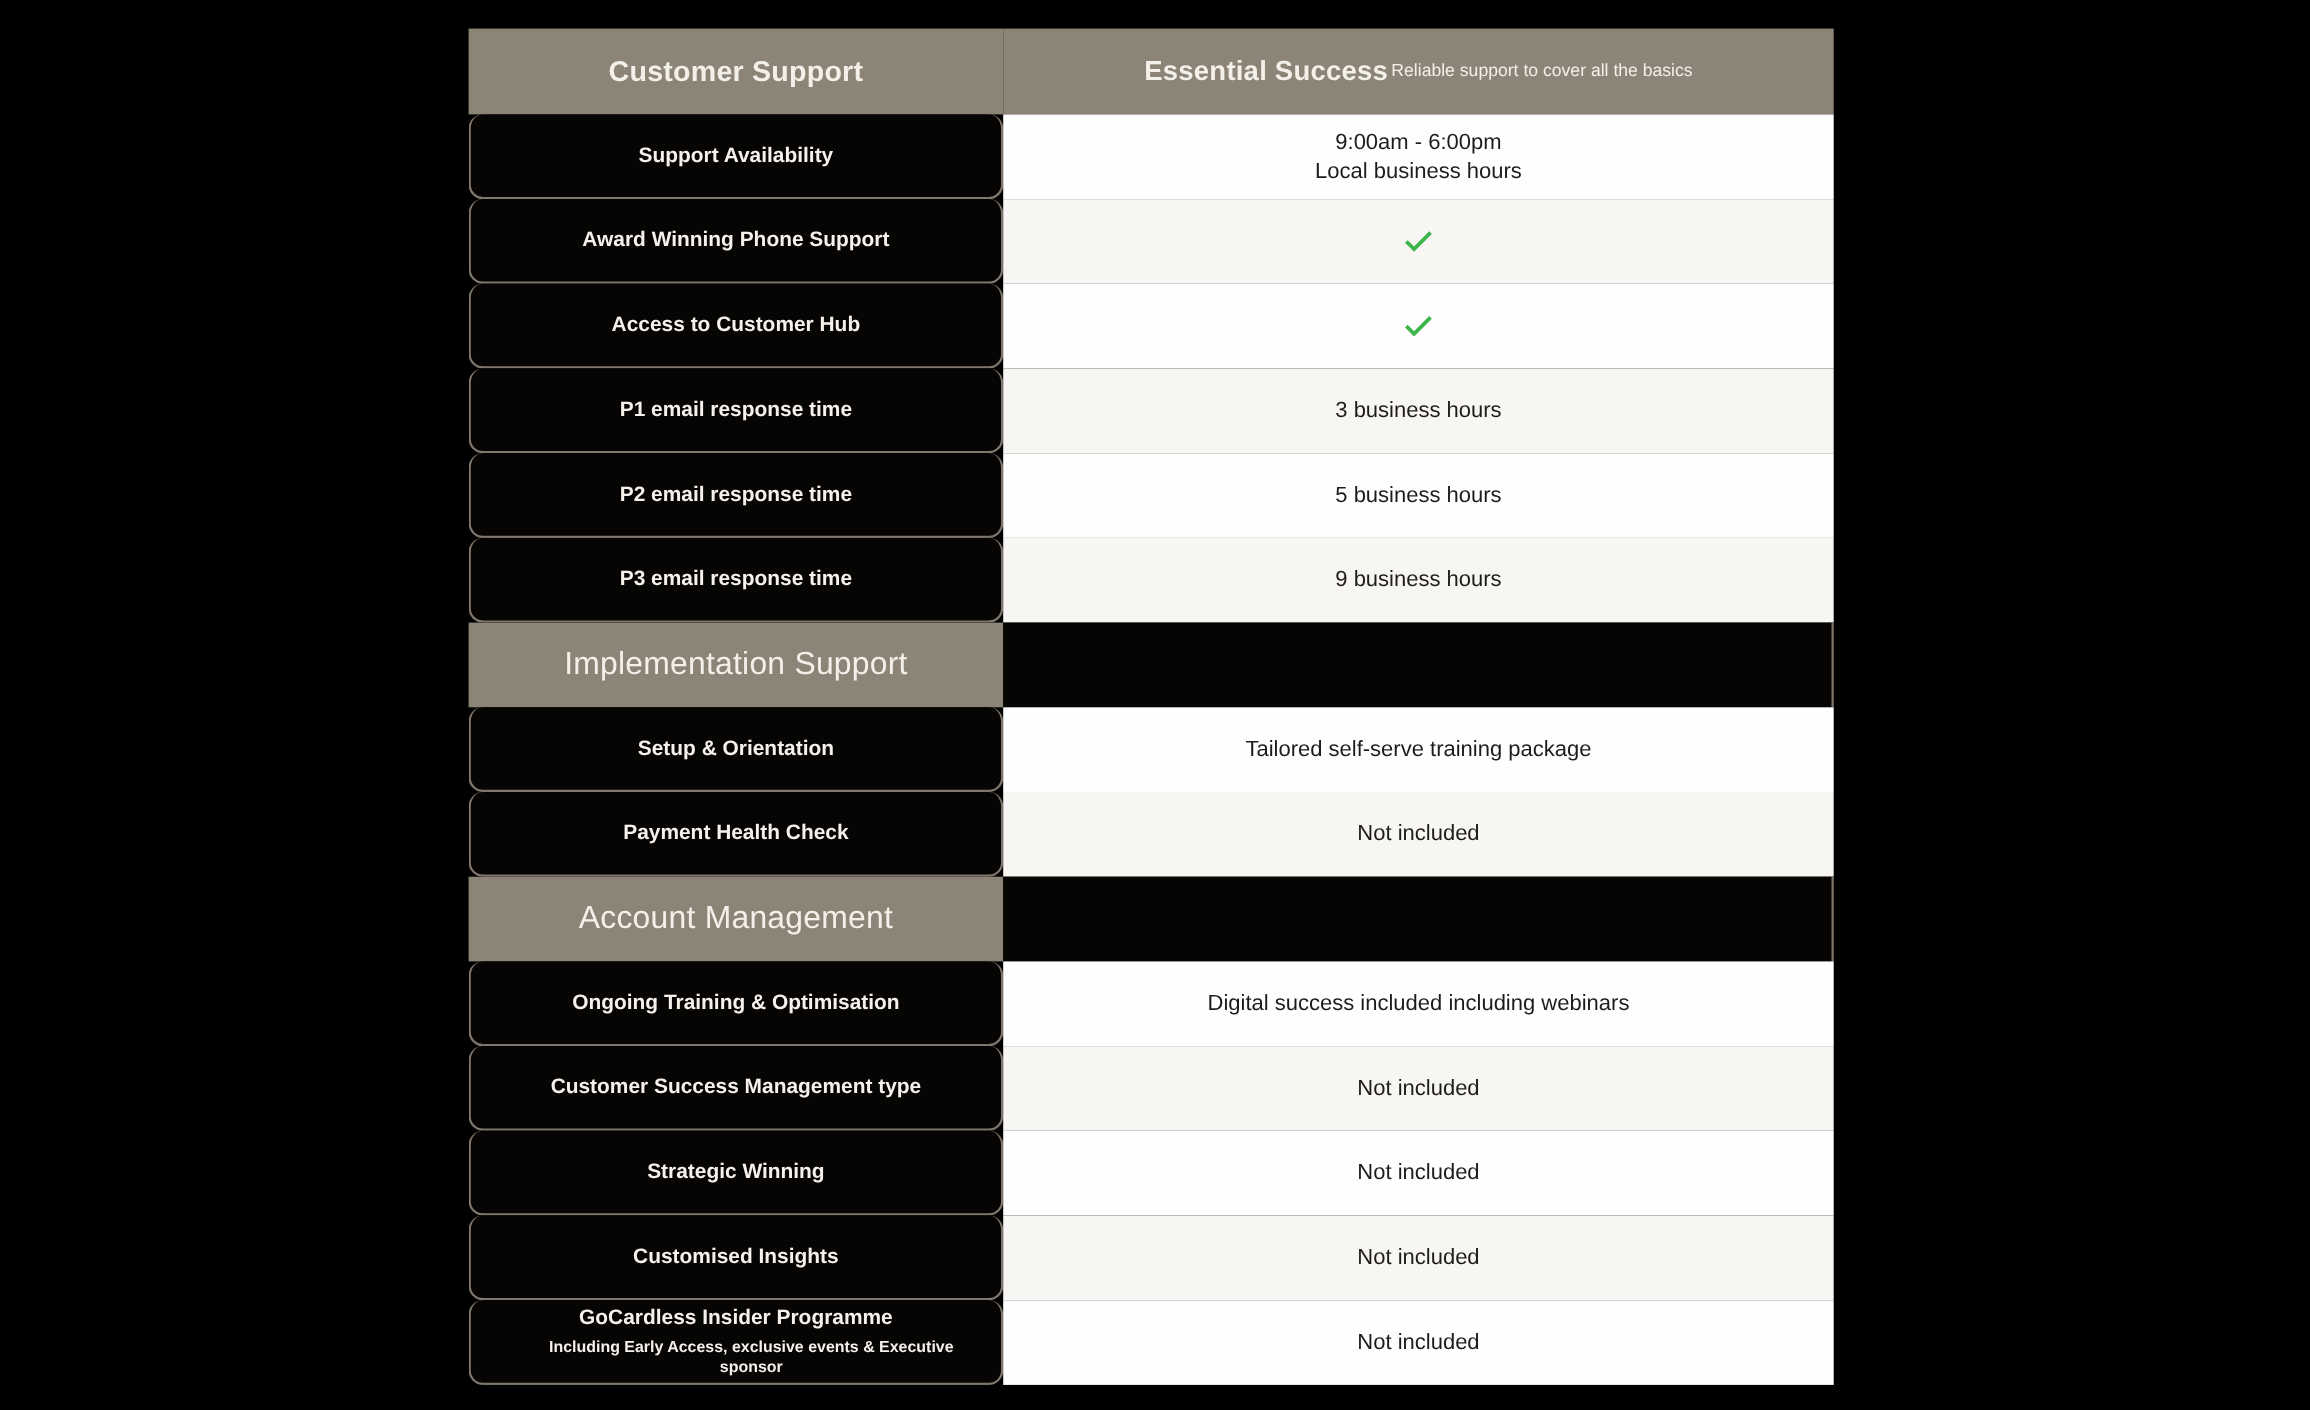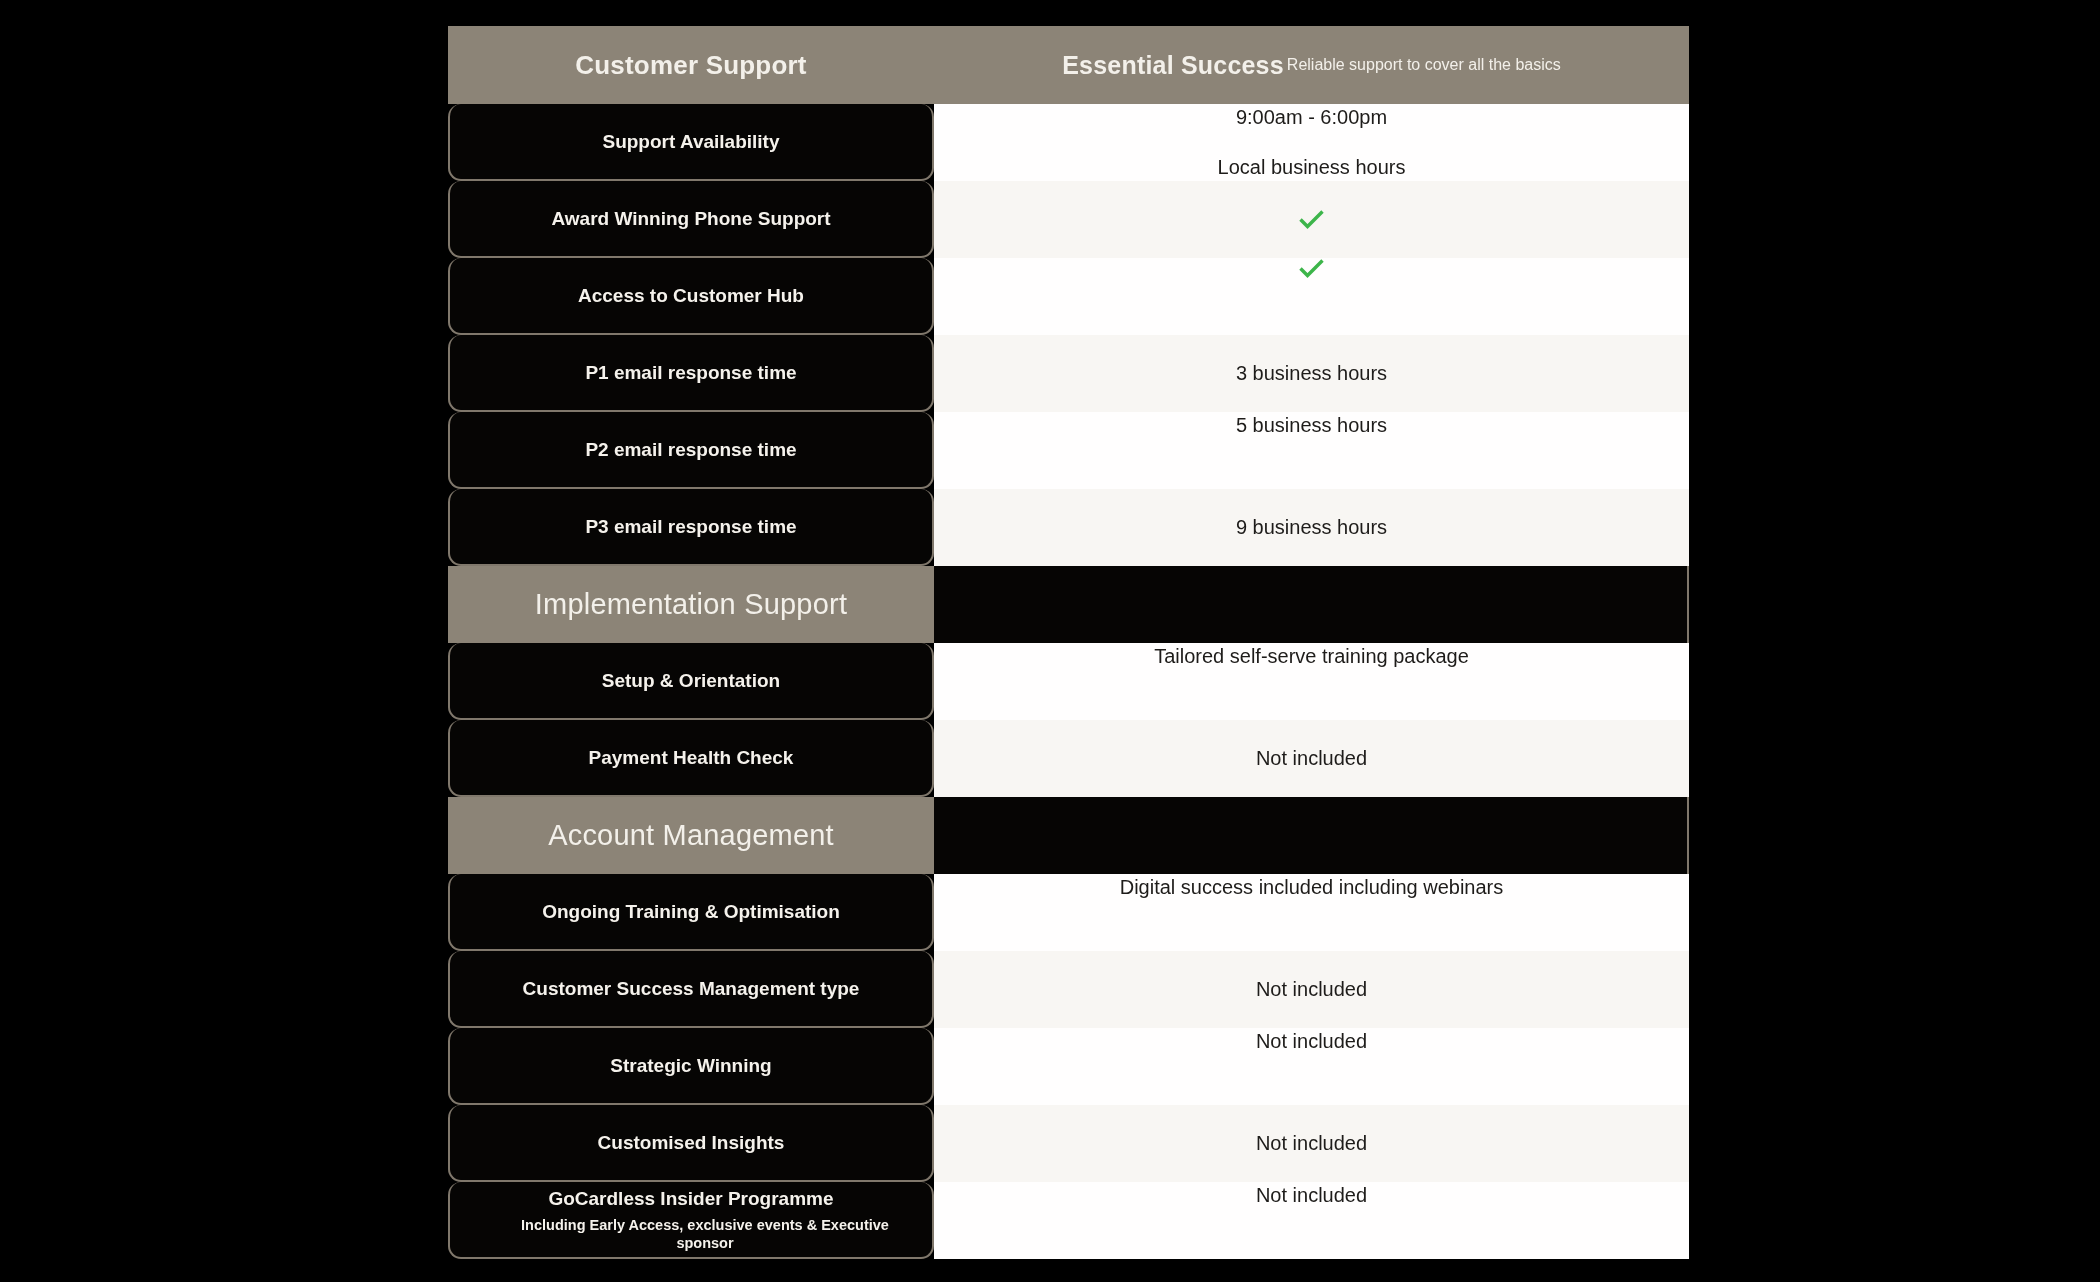--- a/index.html
+++ b/index.html
@@ -9,21 +9,21 @@
   .page {
     position: relative;
     width: 2100px;
     height: 1282px;
     background: var(--page_bg, #000);
     overflow: hidden;
   }
 
   .tbl {
     position: absolute;
-    left: 448px;
+    left: 426px;
     top: 26px;
     width: 1433px;
   }
 
   .trow {
     display: grid;
     grid-template-columns: 486px 755px;
     height: 77px;
   }
   .trow.thead { height: 78px; }
@@ -85,21 +85,21 @@
     margin-top: 5px;
     margin-left: 28px;
   }
 
   .val {
     color: var(--value_text, #1e1c1a);
     font-size: 20px;
     line-height: 1.35;
     flex-direction: column;
   }
-  .shade-a { background: var(--row_white, #fffefe); justify-content: space-between; }
+  .shade-a { background: var(--row_white, #fffefe); }
   .shade-b { background: var(--row_offwhite, #f8f6f3); text-align: right; }
 
   .check-icon { display: inline-flex; }
   .check-icon svg { display: block; }
 </style>
 </head>
 <body>
 
 <div class="page">
   <div class="tbl">

